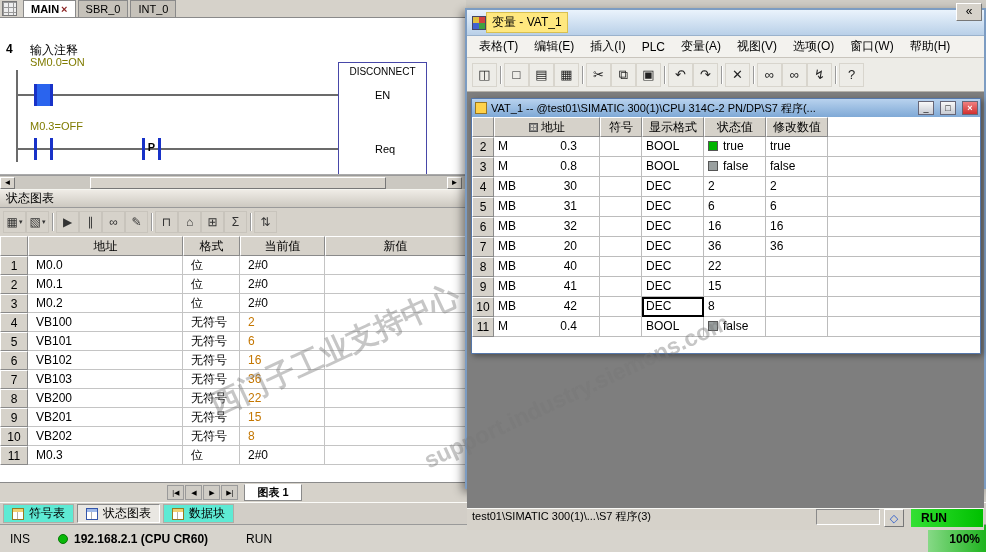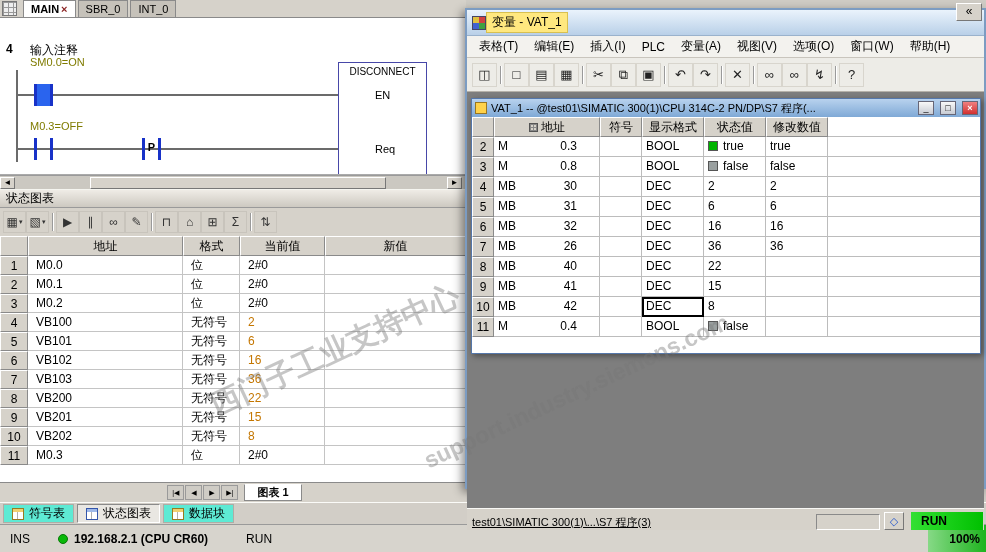--- a/index.html
+++ b/index.html
@@ -82,21 +82,21 @@
   .vc{border-right:1px solid #bcbcbc;border-bottom:1px solid #bcbcbc;line-height:19px;padding-left:4px;overflow:hidden;white-space:nowrap;font-size:12px;}
   .vc.hd,.vc.n{background:#d6d2ca;border:1px solid;border-color:#fff #8a8a8a #8a8a8a #fff;text-align:center;padding:0;}
   .vw-n{width:22px}.vw-a{width:106px}.vw-s{width:42px}.vw-f{width:62px}.vw-st{width:62px}.vw-m{width:62px}.vw-x{flex:1;border-right:none;}
   .addrcell{display:flex;justify-content:space-between;padding:0 22px 0 4px;}
   .hgrid{display:inline-block;width:9px;height:9px;border:1px solid #555;vertical-align:-1px;margin-right:3px;
     background-image:linear-gradient(#888 1px,transparent 1px),linear-gradient(90deg,#888 1px,transparent 1px);background-size:3px 3px;}
   .ind{display:inline-block;width:10px;height:10px;margin-right:5px;vertical-align:-1px;border:1px solid #555;}
   .ind.g{background:#00b400;}
   .ind.y{background:#9aa0a0;}
   .sel{outline:2px solid #000;outline-offset:-2px;}
-  .vstatus{height:22px;background:#d6d2ca;border-top:1px solid #f8f8f4;display:flex;align-items:flex-end;padding:0 5px;position:relative;font-size:11px;text-decoration:underline;}
+  .vstatus{height:22px;background:#d6d2ca;border-top:1px solid #f8f8f4;display:flex;align-items:flex-start;padding:0 5px;position:relative;font-size:11px;}
   .vspanel{position:absolute;right:104px;width:64px;height:16px;border:1px solid;border-color:#8a8a8a #fff #fff #8a8a8a;}
   .vsdiamond{position:absolute;right:80px;width:20px;height:18px;border:1px solid;border-color:#fff #777 #777 #fff;text-align:center;line-height:16px;color:#2255cc;background:#d6d2ca;}
   .vsrun{position:absolute;right:1px;width:72px;height:18px;background:linear-gradient(90deg,#33e033,#00c000);font-weight:bold;line-height:18px;padding-left:10px;font-size:12px;}
 
   .collapse{position:absolute;left:956px;top:3px;width:26px;height:18px;border:1px solid;border-color:#fff #777 #777 #fff;background:#d6d2ca;text-align:center;line-height:15px;z-index:70;}
 
   .wm{position:absolute;z-index:60;color:rgba(120,120,120,.42);pointer-events:none;white-space:nowrap;font-weight:bold;}
   .wm1{left:200px;top:330px;font-size:30px;transform:rotate(-25deg);}
   .wm2{left:410px;top:378px;font-size:23px;transform:rotate(-25deg);}
 </style>
@@ -424,21 +424,21 @@
             <div class="vc vw-s"></div>
             <div class="vc vw-f">DEC</div>
             <div class="vc vw-st">16</div>
             <div class="vc vw-m">16</div>
             <div class="vc vw-x"></div>
           </div>
         <div class="vrow">
             <div class="vc n vw-n">7</div>
             <div class="vc vw-a addrcell">
               <span>MB</span>
-              <span>26</span>
+              <span>20</span>
             </div>
             <div class="vc vw-s"></div>
             <div class="vc vw-f">DEC</div>
             <div class="vc vw-st">36</div>
             <div class="vc vw-m">36</div>
             <div class="vc vw-x"></div>
           </div>
         <div class="vrow">
             <div class="vc n vw-n">8</div>
             <div class="vc vw-a addrcell">

